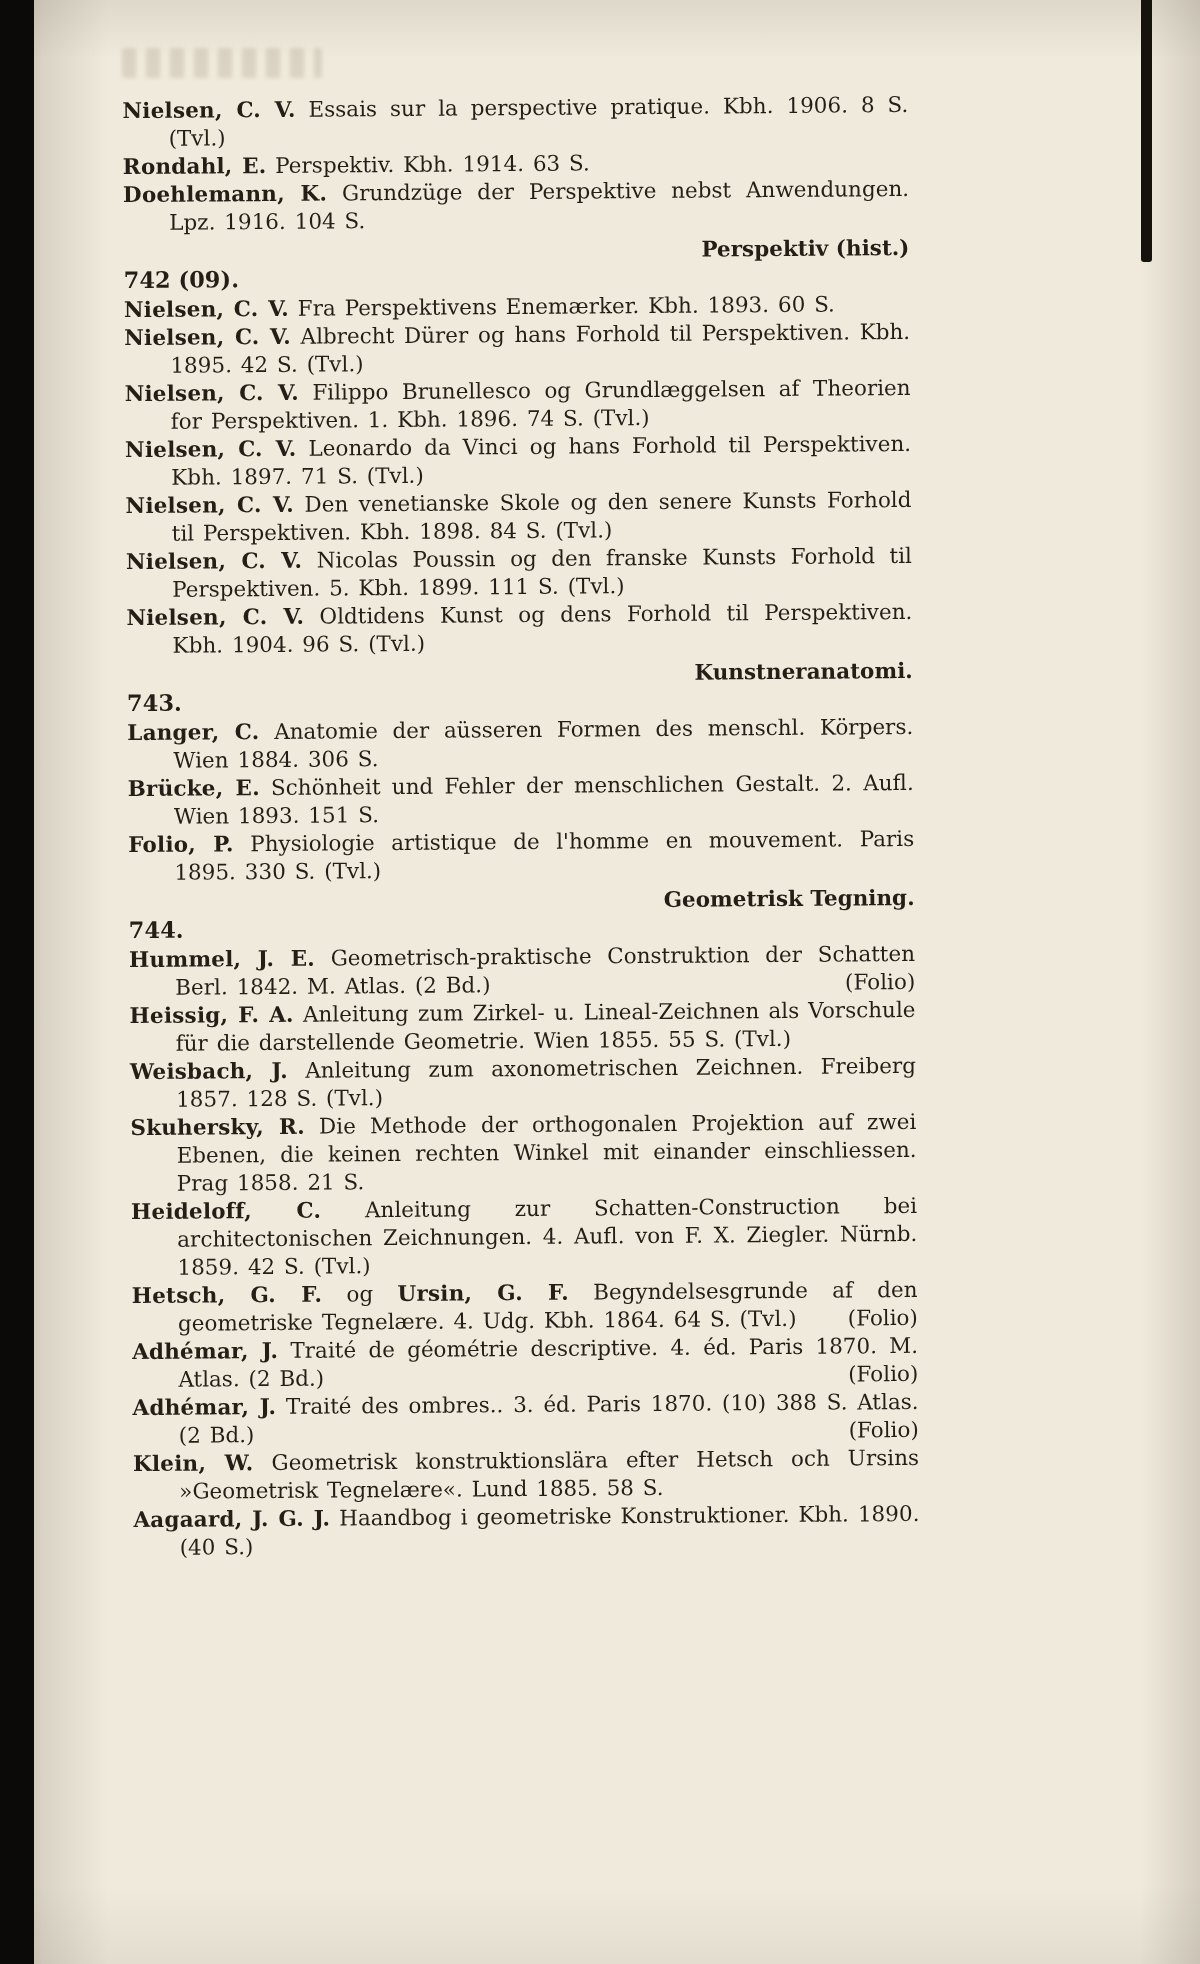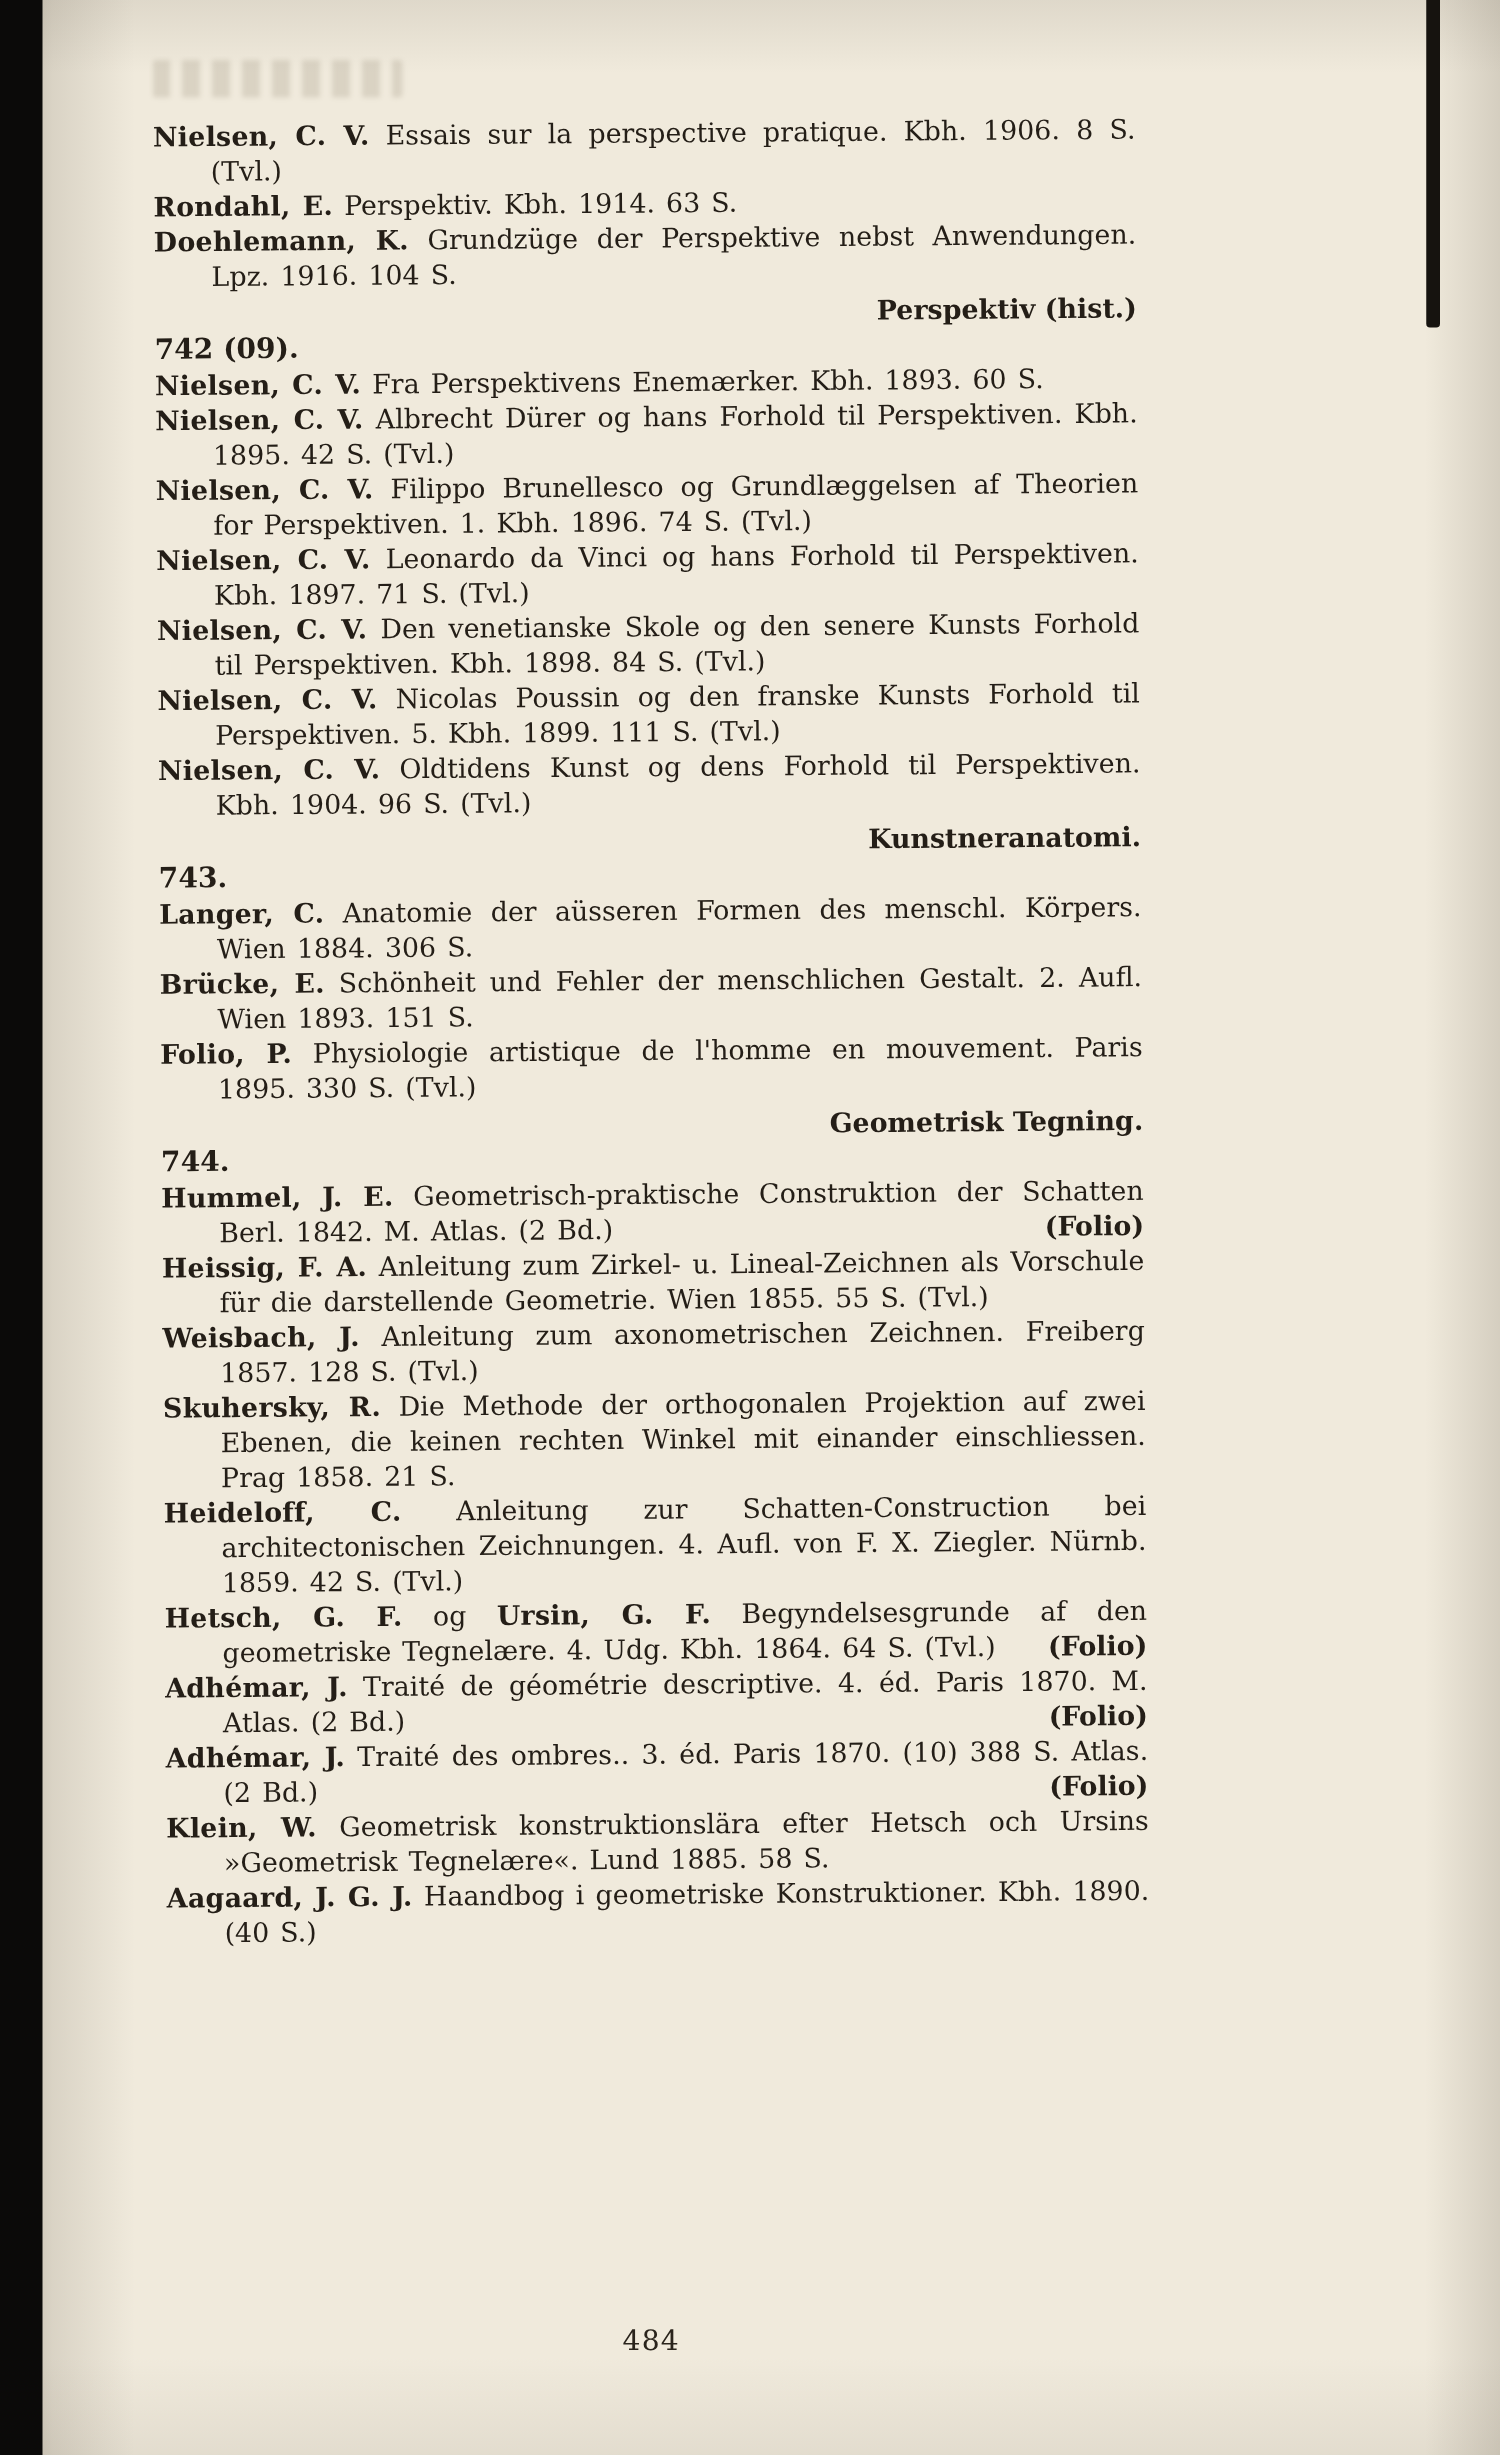--- a/index.html
+++ b/index.html
@@ -54,21 +54,20 @@
     position: relative;
     word-spacing: 2px;
   }
   .entry .lead {
     font-weight: bold;
     letter-spacing: .2px;
   }
   .folio {
     position: absolute; right: 0; bottom: 0;
     text-indent: 0;
-    font-weight: bold;
   }
   .section-title {
     text-align: right;
     font-weight: bold;
     line-height: 27px;
     padding-top: 3px;
   }
   .section-number {
     font-weight: bold;
     font-size: 22.5px;
@@ -116,14 +115,13 @@
       <p class="entry"><span class="lead">Weisbach, J.</span><span> Anleitung zum axonometrischen Zeichnen. Freiberg 1857. 128 S. (Tvl.)</span></p>
       <p class="entry"><span class="lead">Skuhersky, R.</span><span> Die Methode der orthogonalen Projektion auf zwei Ebenen, die keinen rechten Winkel mit einander einschliessen. Prag 1858. 21 S.</span></p>
       <p class="entry"><span class="lead">Heideloff, C.</span><span> Anleitung zur Schatten-Construction bei architectonischen Zeichnungen. 4. Aufl. von F. X. Ziegler. Nürnb. 1859. 42 S. (Tvl.)</span></p>
       <p class="entry"><span class="lead">Hetsch, G. F.</span><span> og </span><span class="lead">Ursin, G. F.</span><span> Begyndelsesgrunde af den geometriske Tegnelære. 4. Udg. Kbh. 1864. 64 S. (Tvl.)</span><span class="folio">(Folio)</span></p>
       <p class="entry"><span class="lead">Adhémar, J.</span><span> Traité de géométrie descriptive. 4. éd. Paris 1870. M. Atlas. (2 Bd.)</span><span class="folio">(Folio)</span></p>
       <p class="entry"><span class="lead">Adhémar, J.</span><span> Traité des ombres.. 3. éd. Paris 1870. (10) 388 S. Atlas. (2 Bd.)</span><span class="folio">(Folio)</span></p>
       <p class="entry"><span class="lead">Klein, W.</span><span> Geometrisk konstruktionslära efter Hetsch och Ursins »Geometrisk Tegnelære«. Lund 1885. 58 S.</span></p>
       <p class="entry"><span class="lead">Aagaard, J. G. J.</span><span> Haandbog i geometriske Konstruktioner. Kbh. 1890. (40 S.)</span></p>
     </div>
 
-  <div class="page-number">484</div>
 </div>
 
 </body></html>

